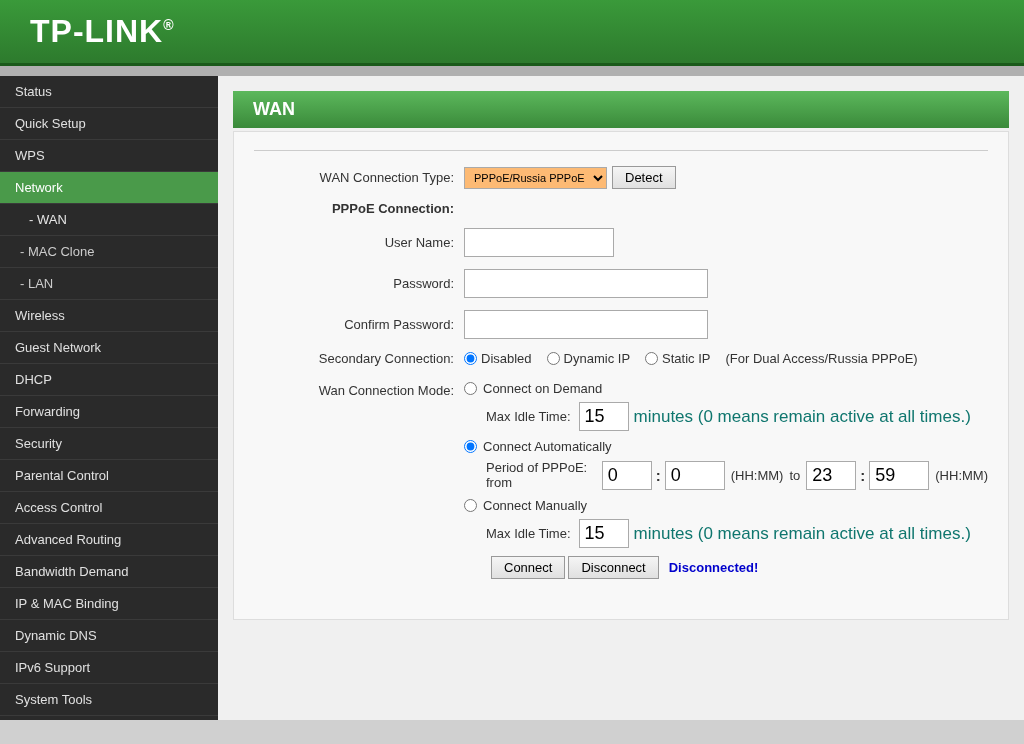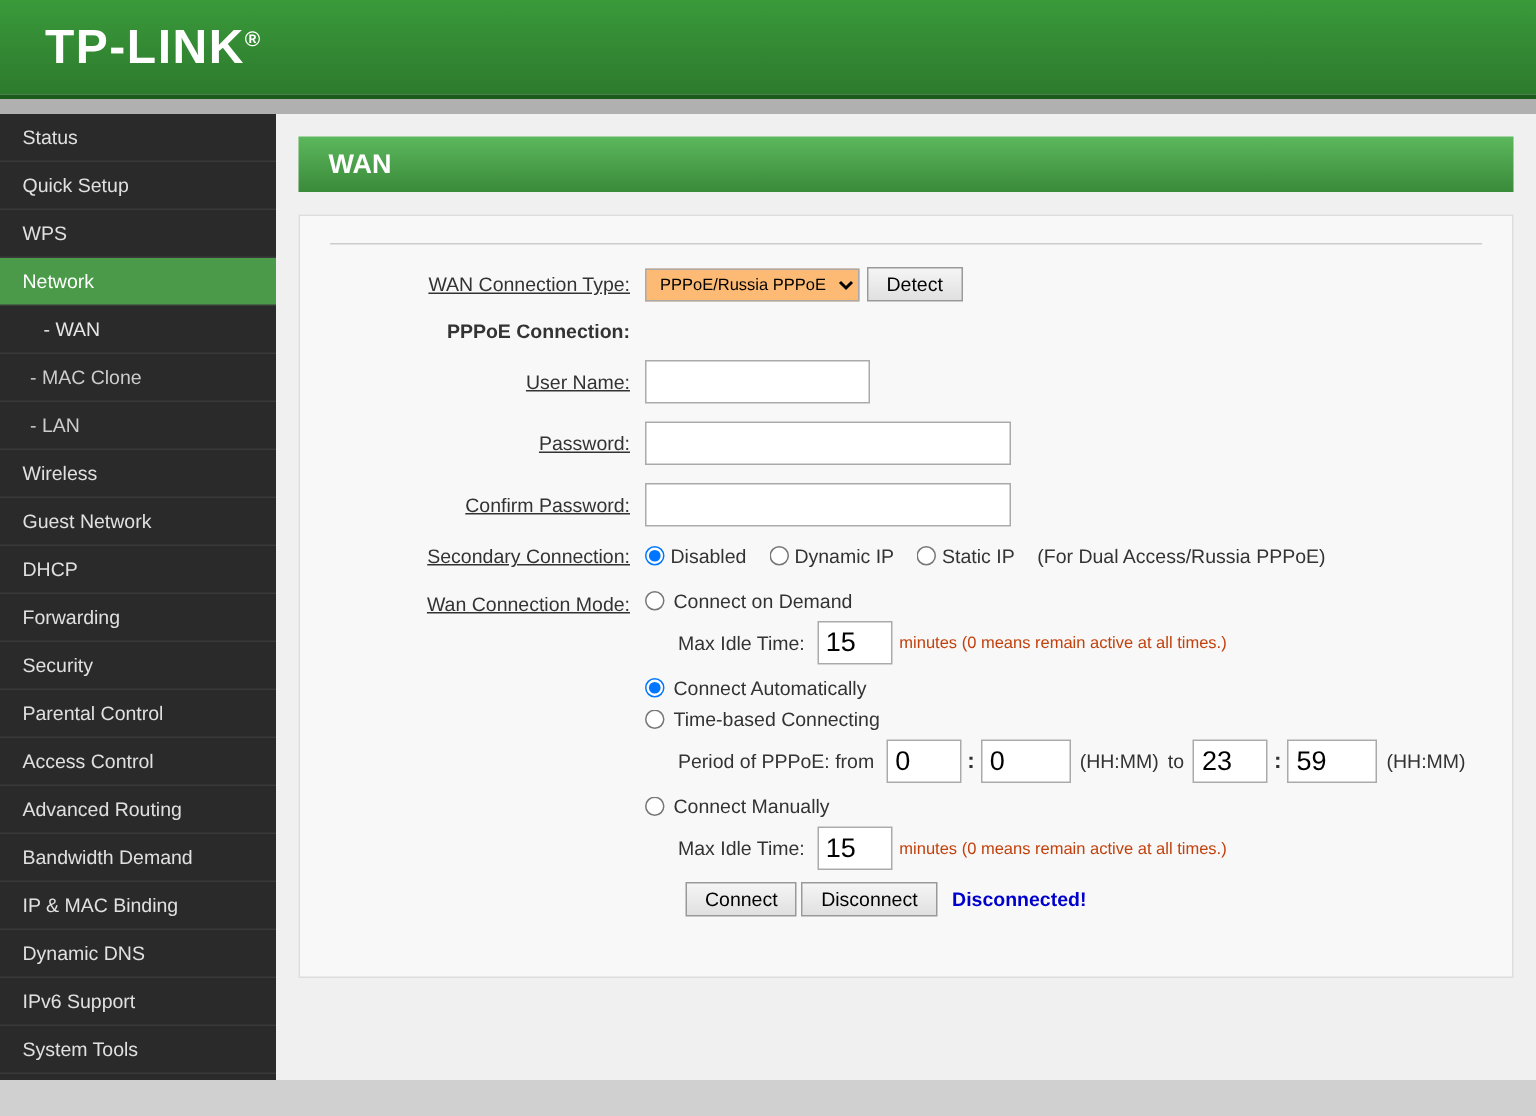--- a/index.html
+++ b/index.html
@@ -24,21 +24,21 @@
     #header .logo .reg { font-size: 14px; vertical-align: super; }
 
     
     #layout {
       display: flex;
       height: calc(744px - 90px - 10px);
     }
 
     
     #sidebar {
-      width: 184px;
+      width: 218px;
       background: #2a2a2a;
       flex-shrink: 0;
       overflow-y: auto;
     }
     .sidebar-item {
       padding: 8px 15px;
       color: #e0e0e0;
       cursor: pointer;
       border-bottom: 1px solid #3a3a3a;
       font-size: 13px;
@@ -60,21 +60,21 @@
       padding: 0;
     }
 
     
     .page-title-bar {
       background: linear-gradient(to bottom, #5cb85c, #3a8a3a);
       color: white;
       font-size: 18px;
       font-weight: bold;
       padding: 8px 20px;
-      margin: 15px 15px 15px 15px;
+      margin: 15px 15px 3px 15px;
     }
 
     
     .content-area {
       padding: 10px 20px 20px 20px;
       background: #f8f8f8;
       margin: 0 15px;
       border: 1px solid #ddd;
     }
 
@@ -90,21 +90,20 @@
       margin-bottom: 12px;
     }
 
     .form-label {
       text-align: right;
       width: 200px;
       margin-right: 10px;
       color: #333;
       font-size: 13px;
       flex-shrink: 0;
-      text-decoration: underline;
     }
 
     .form-label-section {
       text-align: right;
       width: 200px;
       margin-right: 10px;
       color: #333;
       font-weight: bold;
       font-size: 13px;
       flex-shrink: 0;
@@ -172,22 +171,22 @@
       color: #333;
     }
 
     .disconnect-label {
       color: #0000cc;
       font-weight: bold;
       font-size: 13px;
     }
 
     .note-text {
-      font-size: 11px;
-      color: #c2410c;
+      font-size: 17px;
+      color: #0f766e;
     }
 
     .colon-separator {
       margin: 0 4px;
       font-size: 15px;
       font-weight: bold;
     }
   </style>
 </head>
 <body>
@@ -294,24 +293,20 @@
             <span>Max Idle Time:</span>
             <input type="text" class="small" style="margin-left: 8px; margin-right: 5px;" value="15">
             <span class="note-text">minutes (0 means remain active at all times.)</span>
           </div>
 
           <div class="wan-mode-row">
             <input type="radio" name="wanmode" checked="" style="">
             <span>Connect Automatically</span>
           </div>
 
-          <div class="wan-mode-row">
-            <input type="radio" name="wanmode" style="">
-            <span>Time-based Connecting</span>
-          </div>
           <div class="indent-row">
             <span>Period of PPPoE: from</span>
             <input type="text" class="small" style="margin-left: 8px;" value="0">
             <span class="colon-separator">:</span>
             <input type="text" class="medium" value="0" style="">
             <span style="margin:0 6px;">(HH:MM)</span>
             <span>to</span>
             <input type="text" class="small" style="margin-left: 6px;" value="23">
             <span class="colon-separator">:</span>
             <input type="text" class="medium" value="59" style="">

